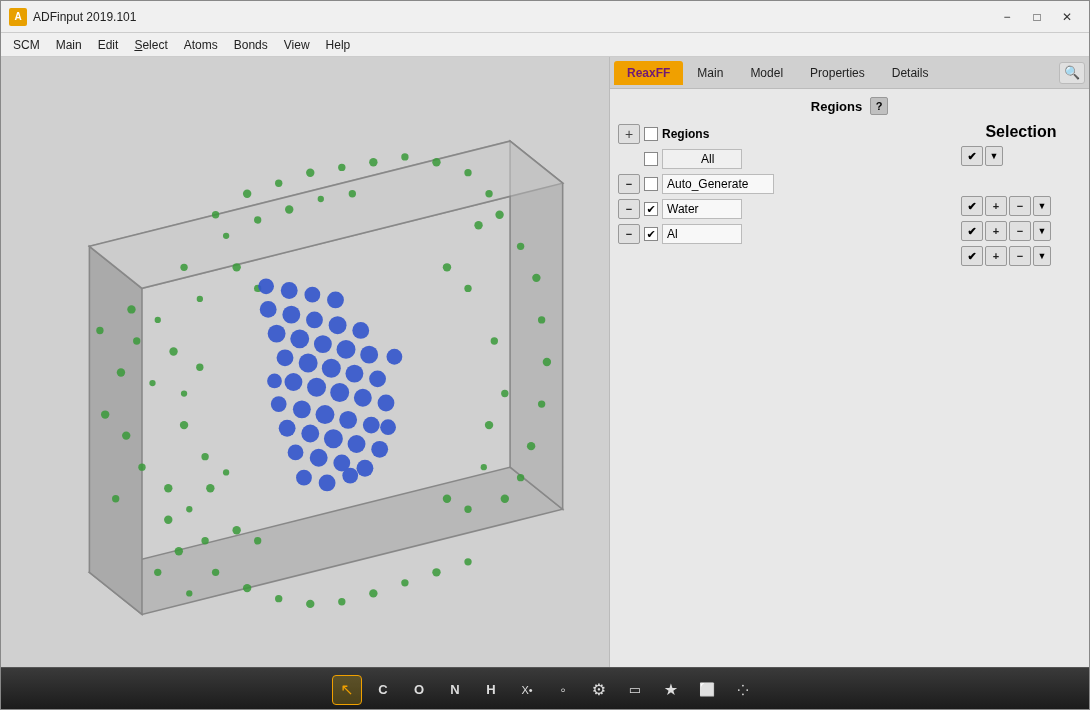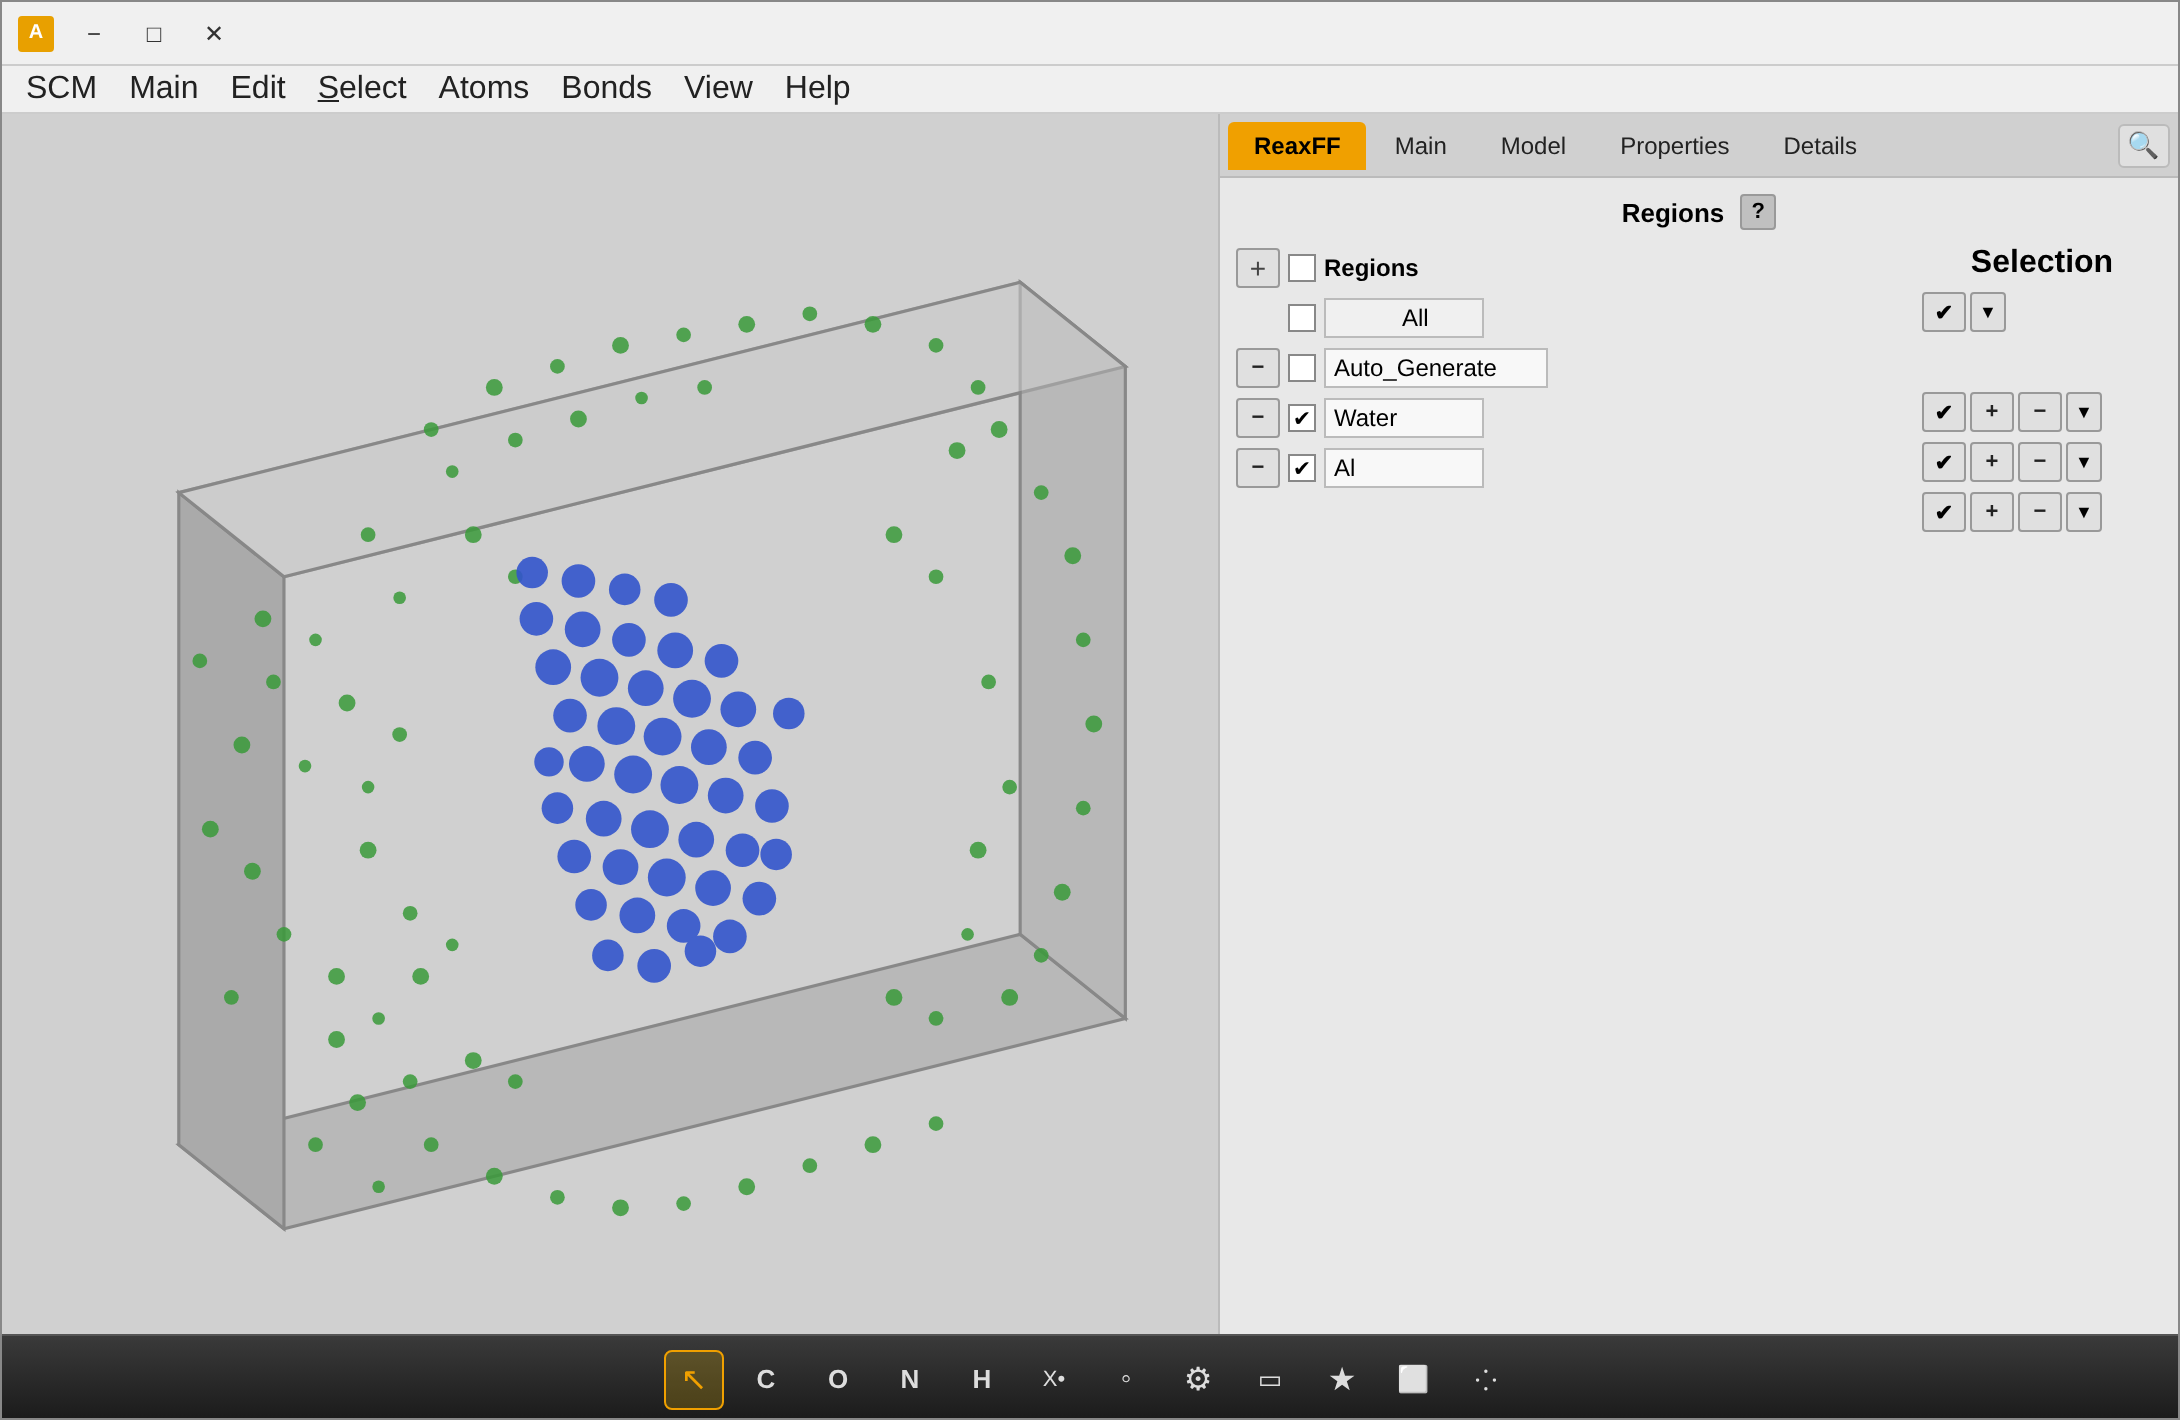--- a/index.html
+++ b/index.html
@@ -56,21 +56,21 @@
       background: #f0f0f0;
       height: 24px;
       display: flex;
       align-items: center;
       padding: 0 4px;
       border-bottom: 1px solid #ccc;
     }
     .menu-item {
       padding: 2px 8px;
       cursor: pointer;
-      font-size: 16px;
+      font-size: 12px;
       color: #222;
       border-radius: 2px;
     }
     .menu-item span { text-decoration: underline; }
 
     
     #main-content {
       display: flex;
       height: calc(710px - 32px - 24px - 44px);
     }
@@ -105,21 +105,21 @@
       padding: 4px 12px;
       cursor: pointer;
       font-size: 12px;
       color: #222;
       border-radius: 3px 3px 0 0;
       border: 1px solid transparent;
       margin-right: 1px;
     }
     .tab.active {
       background: #f0a000;
-      color: #000000;
+      color: #701a75;
       font-weight: bold;
     }
     .tab-search {
       margin-left: auto;
       width: 26px; height: 22px;
       background: #e0e0e0;
       border: 1px solid #bbb;
       border-radius: 3px;
       cursor: pointer;
       display: flex; align-items: center; justify-content: center;
@@ -273,20 +273,21 @@
       width: 100%; height: 100%;
     }
   </style>
 </head>
 <body>
 
 <div id="title-bar">
   <div class="app-icon">
     <span>A</span>
   </div>
+  <span class="title-text">ADFinput 2019.101</span>
   <div class="win-controls">
     <button class="win-btn">−</button>
     <button class="win-btn">□</button>
     <button class="win-btn close">✕</button>
   </div>
 </div>
 
 <div id="menu-bar">
   <div class="menu-item">SCM</div>
   <div class="menu-item">Main</div>

